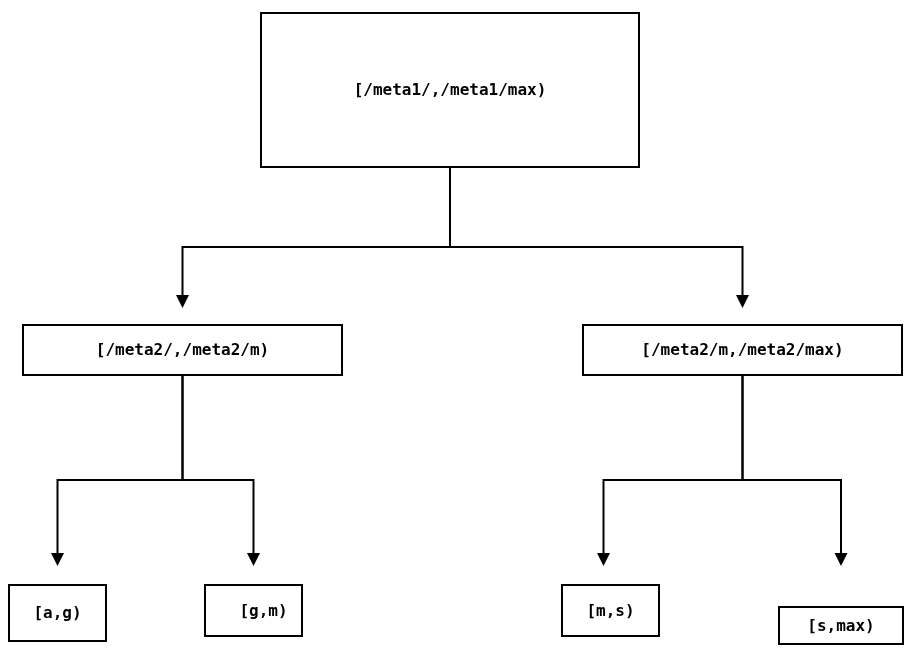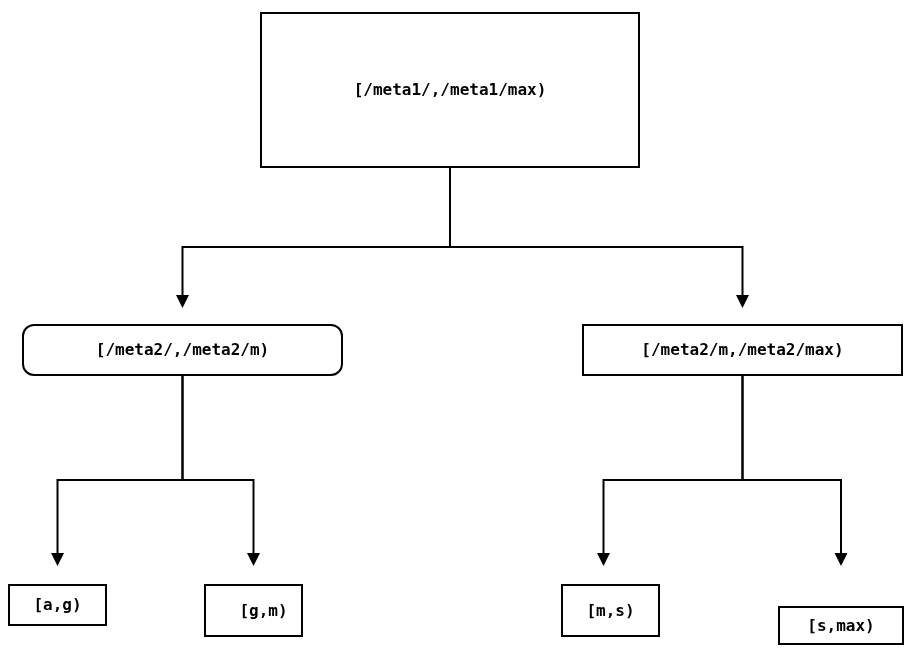--- a/index.html
+++ b/index.html
@@ -39,23 +39,23 @@
     justify-content: center;
     border: 2px solid #000000;
     background: #ffffff;
     color: #000000;
     font-weight: bold;
     font-size: 16px;
     line-height: 1;
     white-space: nowrap;
   }
   .node-root  { left: 260px; top: 12px;  width: 380px; height: 156px; }
-  .node-left  { left: 22px;  top: 324px; width: 321px; height: 52px; border-radius: 12px;  }
+  .node-left  { left: 22px;  top: 324px; width: 321px; height: 52px;  }
   .node-right { left: 582px; top: 324px; width: 321px; height: 52px; text-align: right;  }
-  .node-ag    { left: 8px;   top: 584px; width: 99px;  height: 42px;  }
+  .node-ag    { left: 8px;   top: 584px; width: 99px;  height: 58px;  }
   .node-gm    { left: 204px; top: 584px; width: 99px;  height: 53px; padding-left: 20px;  }
   .node-ms    { left: 561px; top: 584px; width: 99px;  height: 53px;  }
   .node-smax  { left: 778px; top: 606px; width: 126px; height: 39px;  }
 </style>
 </head>
 <body>
 
 <div class="canvas">
 
   <svg class="edges" viewBox="0 0 912 652" xmlns="http://www.w3.org/2000/svg">

